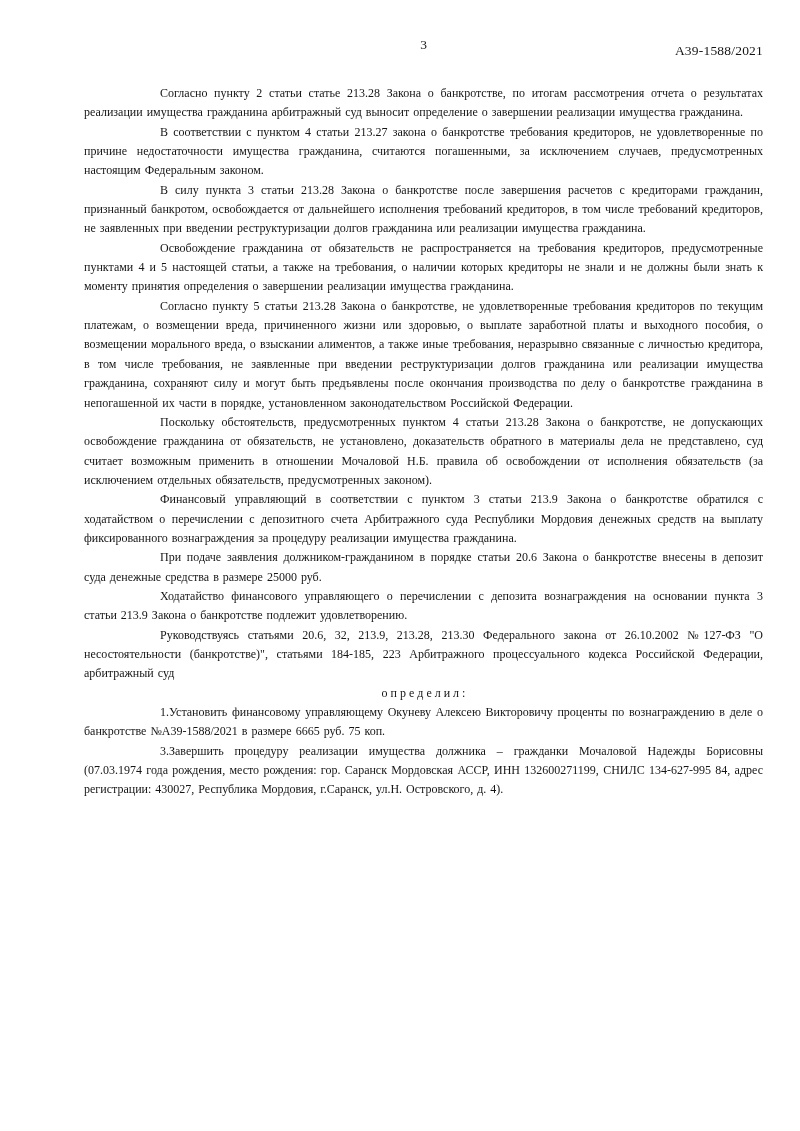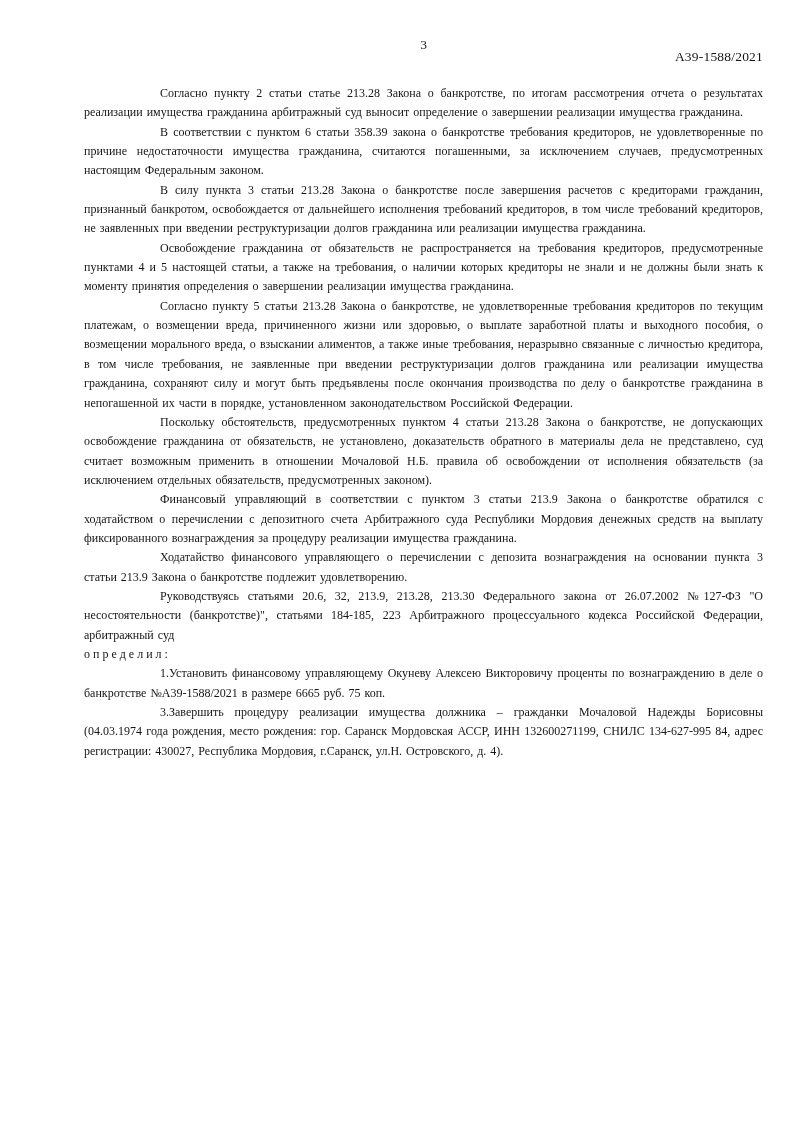--- a/index.html
+++ b/index.html
@@ -31,61 +31,63 @@
   }
   .page-number {
     position: absolute;
     left: 50%;
     transform: translateX(-50%);
     top: 0;
   }
   .case-number {
     position: absolute;
     right: 0;
-    top: 12px;
+    top: 6px;
     letter-spacing: 0.2px;
     text-align: right;
   }
   .doc-body {
     position: absolute;
     top: 84px;
     left: 84px;
     width: 679px;
     font-size: 12px;
     line-height: 19.35px;
     text-align: justify;
   }
   .para {
     margin: 0;
     text-indent: 76px;
     word-spacing: 1px;
   }
   .para.centered {
+    text-align: center;
     text-indent: 0;
     word-spacing: 0;
   }
 </style>
 </head>
 <body>
 
 <div class="page">
 
   <div class="doc-header">
     <span class="page-number">3</span>
     <span class="case-number">А39-1588/2021</span>
   </div>
 
   <div class="doc-body">
     <p class="para">Согласно пункту 2 статьи статье 213.28 Закона о банкротстве, по итогам рассмотрения отчета о результатах реализации имущества гражданина арбитражный суд выносит определение о завершении реализации имущества гражданина.</p>
-    <p class="para">В соответствии с пунктом 6 статьи 358.39 закона о банкротстве требования кредиторов, не удовлетворенные по причине недостаточности имущества гражданина, считаются погашенными, за исключением случаев, предусмотренных настоящим Федеральным законом.</p>
+    <p class="para">В соответствии с пунктом 4 статьи 213.27 закона о банкротстве требования кредиторов, не удовлетворенные по причине недостаточности имущества гражданина, считаются погашенными, за исключением случаев, предусмотренных настоящим Федеральным законом.</p>
     <p class="para">В силу пункта 3 статьи 213.28 Закона о банкротстве после завершения расчетов с кредиторами гражданин, признанный банкротом, освобождается от дальнейшего исполнения требований кредиторов, в том числе требований кредиторов, не заявленных при введении реструктуризации долгов гражданина или реализации имущества гражданина.</p>
     <p class="para">Освобождение гражданина от обязательств не распространяется на требования кредиторов, предусмотренные пунктами 4 и 5 настоящей статьи, а также на требования, о наличии которых кредиторы не знали и не должны были знать к моменту принятия определения о завершении реализации имущества  гражданина.</p>
     <p class="para">Согласно пункту 5 статьи 213.28 Закона о банкротстве, не удовлетворенные требования кредиторов по текущим платежам, о возмещении вреда, причиненного жизни или здоровью, о выплате заработной платы и выходного пособия, о возмещении морального вреда, о взыскании алиментов, а также иные требования, неразрывно связанные с личностью кредитора, в том числе требования, не заявленные при введении реструктуризации долгов гражданина или реализации имущества гражданина, сохраняют силу и могут быть предъявлены после окончания производства по делу о банкротстве гражданина в непогашенной их части в порядке, установленном законодательством Российской Федерации.</p>
     <p class="para">Поскольку обстоятельств, предусмотренных пунктом 4 статьи 213.28 Закона о банкротстве, не допускающих освобождение гражданина от обязательств, не установлено, доказательств обратного в материалы дела не представлено, суд считает возможным применить в отношении Мочаловой Н.Б. правила об освобождении от исполнения обязательств  (за исключением отдельных обязательств, предусмотренных  законом).</p>
     <p class="para">Финансовый управляющий в соответствии с пунктом 3 статьи 213.9 Закона о банкротстве обратился с ходатайством о перечислении с депозитного счета Арбитражного суда Республики Мордовия денежных средств на выплату фиксированного вознаграждения за процедуру реализации имущества гражданина.</p>
+    <p class="para">При подаче заявления должником-гражданином в порядке статьи 20.6 Закона о банкротстве внесены в депозит суда денежные средства в размере 25000 руб.</p>
     <p class="para">Ходатайство финансового управляющего о перечислении с депозита  вознаграждения на основании пункта  3 статьи 213.9 Закона о банкротстве подлежит удовлетворению.</p>
-    <p class="para">Руководствуясь статьями 20.6, 32, 213.9, 213.28, 213.30 Федерального закона от 26.07.2002 №127-ФЗ "О несостоятельности (банкротстве)", статьями 184-185, 223 Арбитражного процессуального кодекса Российской Федерации, арбитражный суд</p>
+    <p class="para">Руководствуясь статьями 20.6, 32, 213.9, 213.28, 213.30 Федерального закона от 26.10.2002 №127-ФЗ "О несостоятельности (банкротстве)", статьями 184-185, 223 Арбитражного процессуального кодекса Российской Федерации, арбитражный суд</p>
     <p class="para centered">о п р е д е л и л :</p>
     <p class="para">1.Установить финансовому управляющему Окуневу Алексею Викторовичу проценты по вознаграждению в деле о банкротстве №А39-1588/2021 в размере 6665 руб. 75 коп.</p>
-    <p class="para">3.Завершить процедуру реализации имущества должника – гражданки Мочаловой Надежды Борисовны (04.03.1974 года рождения, место рождения: гор. Саранск Мордовская АССР, ИНН 132600271199, СНИЛС 134-627-995 84, адрес регистрации: 430027, Республика Мордовия, г.Саранск, ул.Н. Островского, д. 4).</p>
+    <p class="para">3.Завершить процедуру реализации имущества должника – гражданки Мочаловой Надежды Борисовны (07.03.1974 года рождения, место рождения: гор. Саранск Мордовская АССР, ИНН 132600271199, СНИЛС 134-627-995 84, адрес регистрации: 430027, Республика Мордовия, г.Саранск, ул.Н. Островского, д. 4).</p>
   </div>
 
 </div>
 
 </body></html>

